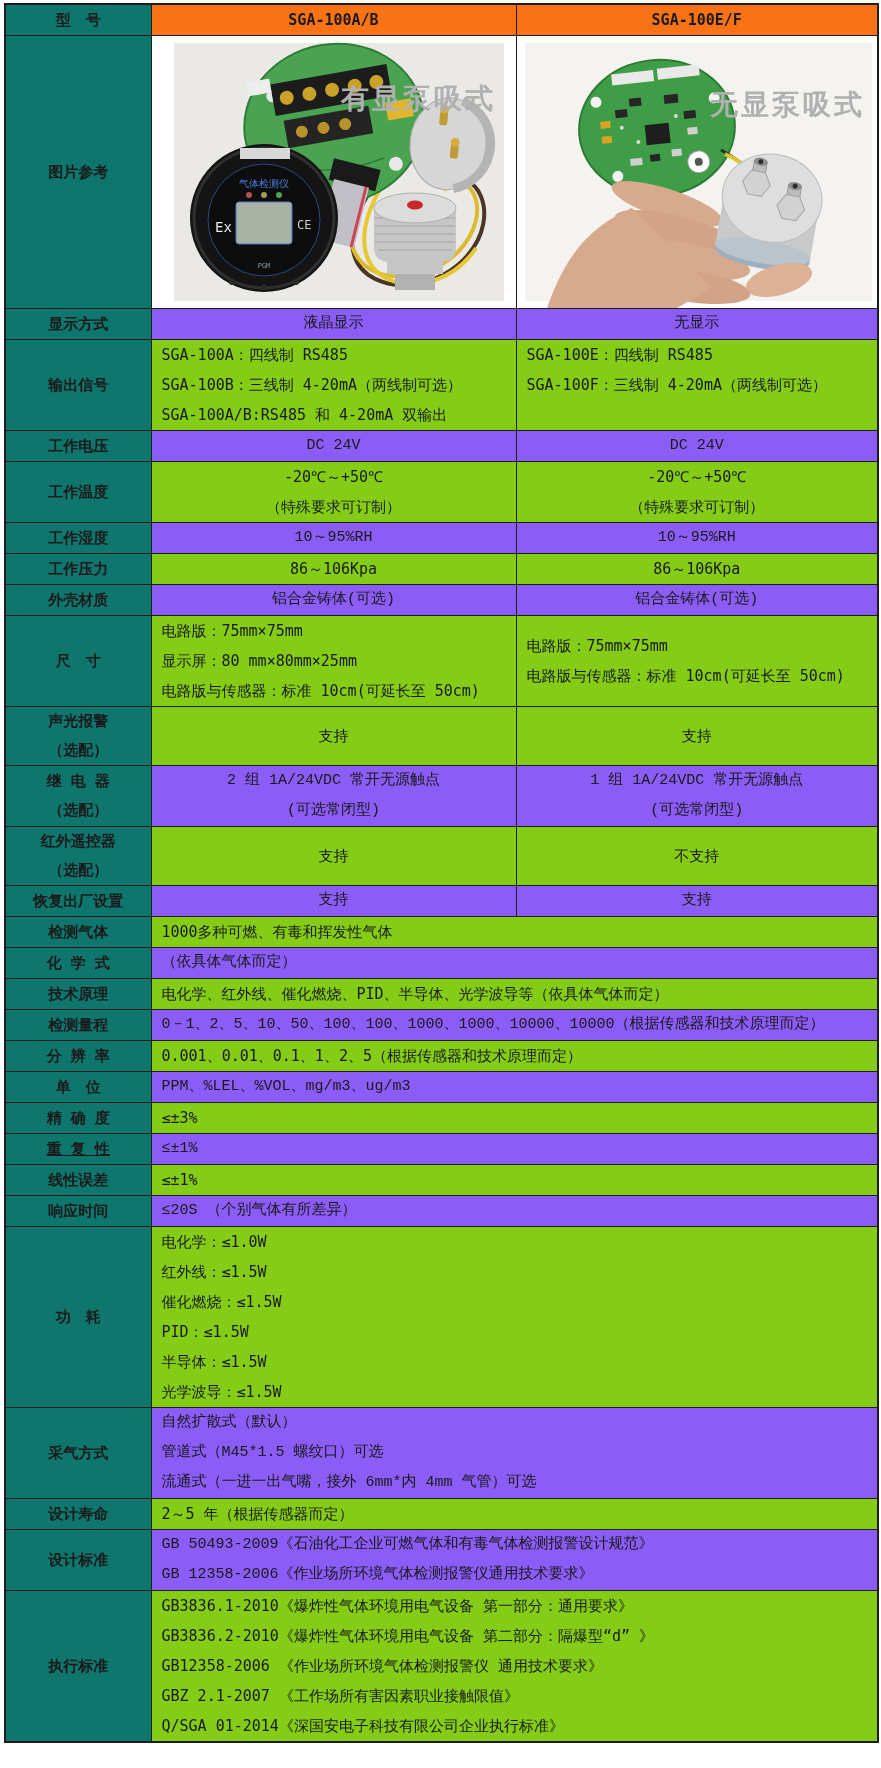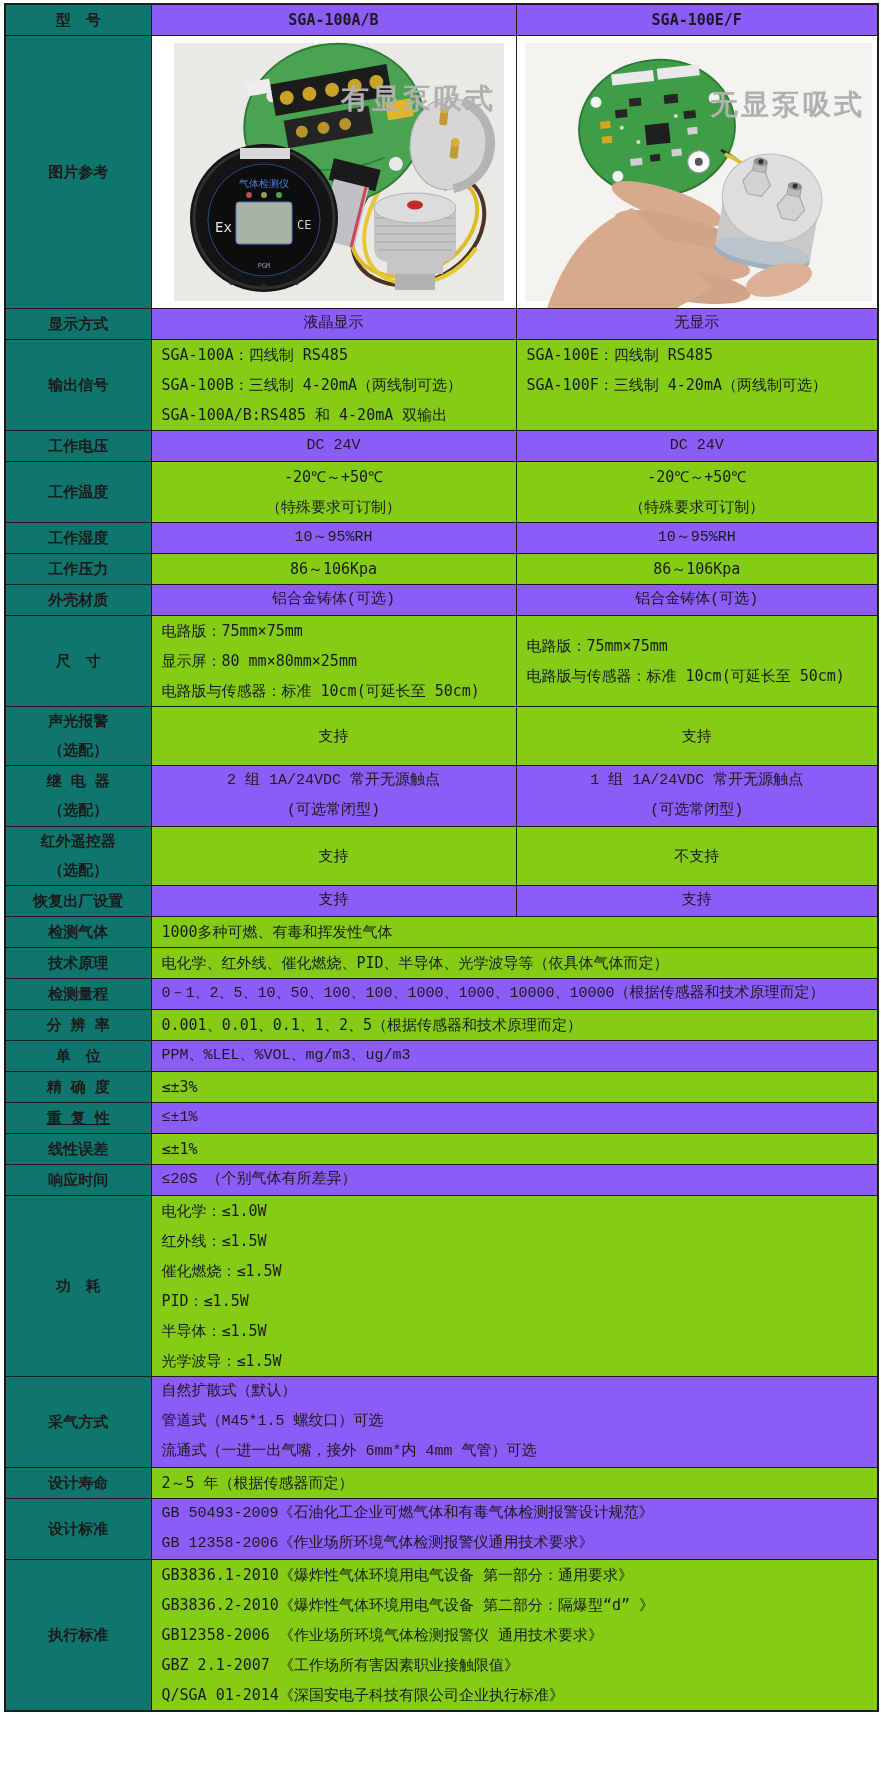--- a/index.html
+++ b/index.html
@@ -1,21 +1,21 @@
 <!DOCTYPE html>
 <html><head>
 <meta charset="utf-8">
 <style>
   html,body{margin:0;padding:0;background:#ffffff;}
   body{width:881px;font-family:"DejaVu Sans Mono","Liberation Mono",monospace;}
   .sheet{padding:3px 4px 0 4px;}
   table.spec{border-collapse:collapse;table-layout:fixed;width:873px;border:2px solid #1c1c1c;}
   td,th{border:1px solid #1c1c1c;color:#1a1a1a;font-size:15px;vertical-align:middle;padding:0;overflow:hidden;}
   th.label-cell,td.label-cell{background:#0f766e;font-weight:bold;text-align:center;}
-  th.model-cell{background:#8b5cf6;font-weight:bold;height:30px;text-align:center;}
+  th.model-cell{background:#f97316;font-weight:bold;height:30px;text-align:center;}
   th.label-cell{height:30px;}
   tr.photos-row td.photo-cell{background:#ffffff;height:272px;padding:0;vertical-align:top;}
   .dark{background:#8b5cf6;font-family:Liberation Mono, monospace;}
   .light{background:#84cc16;}
   .center{text-align:center;}
   .left{text-align:left;padding-left:10px;}
   .line{line-height:30px;white-space:nowrap;}
   .label-cell .line{line-height:29px;}
   tr[data-name="spec-row-output-signal"] td.val-b{vertical-align:top;}
   svg{display:block;}
@@ -330,20 +330,28 @@
           </td>
         </tr>
         <tr data-name="spec-row-detected-gases">
           <td class="label-cell" data-name="row-label-detected-gases" style="height: 30px;">
             <div class="line" data-name="text-line">检测气体</div>
           </td>
           <td colspan="2" class="val-merged left light" data-name="value-detected-gases">
             <div class="line" data-name="text-line">1000多种可燃、有毒和挥发性气体</div>
           </td>
         </tr>
+        <tr data-name="spec-row-chemical-formula">
+          <td class="label-cell" data-name="row-label-chemical-formula" style="height: 30px;">
+            <div class="line" data-name="text-line">化 学 式</div>
+          </td>
+          <td colspan="2" class="val-merged left dark" data-name="value-chemical-formula">
+            <div class="line" data-name="text-line">（依具体气体而定）</div>
+          </td>
+        </tr>
         <tr data-name="spec-row-technology">
           <td class="label-cell" data-name="row-label-technology" style="height: 30px;">
             <div class="line" data-name="text-line">技术原理</div>
           </td>
           <td colspan="2" class="val-merged left light" data-name="value-technology">
             <div class="line" data-name="text-line">电化学、红外线、催化燃烧、PID、半导体、光学波导等（依具体气体而定）</div>
           </td>
         </tr>
         <tr data-name="spec-row-detection-range">
           <td class="label-cell" data-name="row-label-detection-range" style="height: 30px;">

